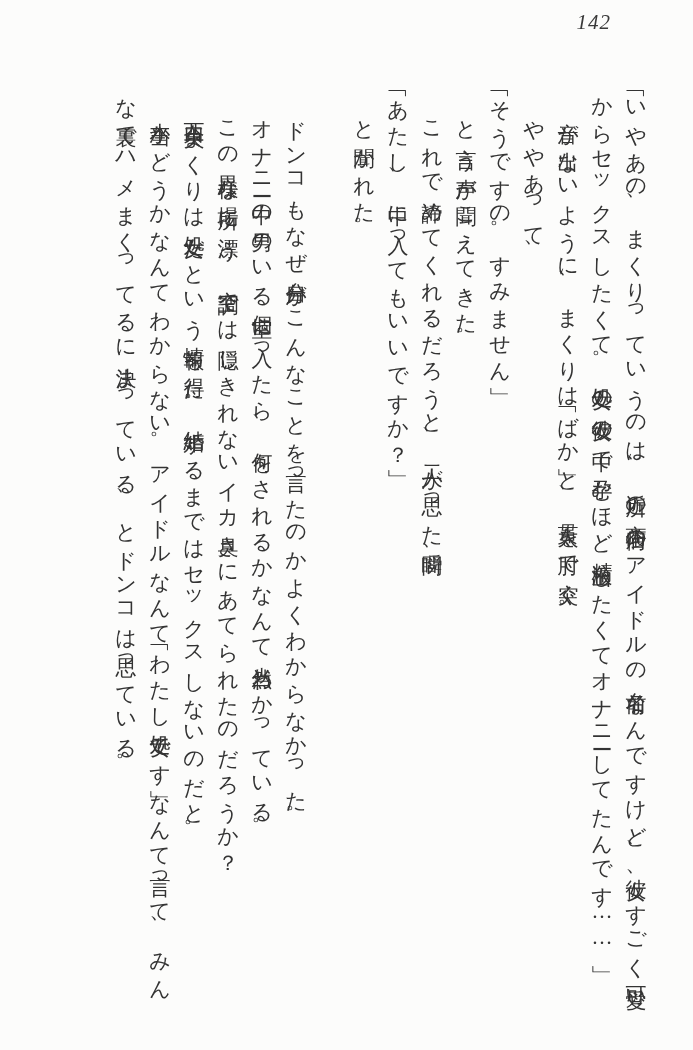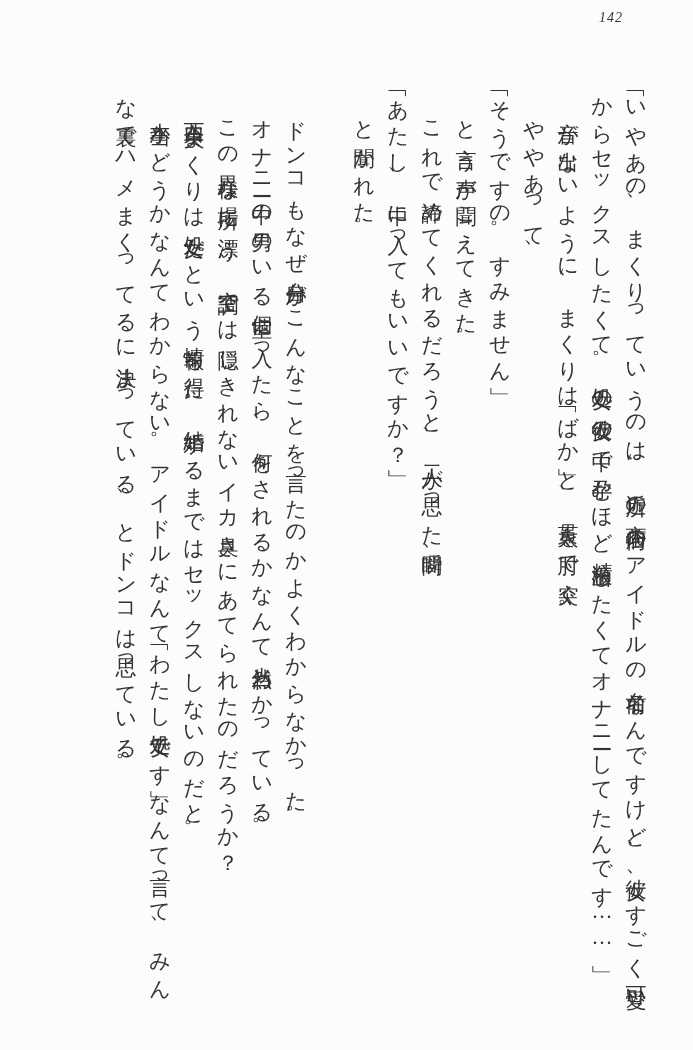--- a/index.html
+++ b/index.html
@@ -11,22 +11,22 @@
     position: relative;
     width: 693px;
     height: 1050px;
     background: #fcfcfb;
     overflow: hidden;
     font-family: "Liberation Serif", "DejaVu Serif", serif;
   }
   .page-number {
     position: absolute;
     top: 10px;
-    right: 70px;
-    font-size: 14px;
+    right: 82px;
+    font-size: 21px;
     font-style: italic;
     letter-spacing: 1px;
     color: #3a3a3a;
     margin-left: 7px;
   }
   .text-block {
     position: absolute;
     top: 83px;
     right: 40px;
     height: 924px;

